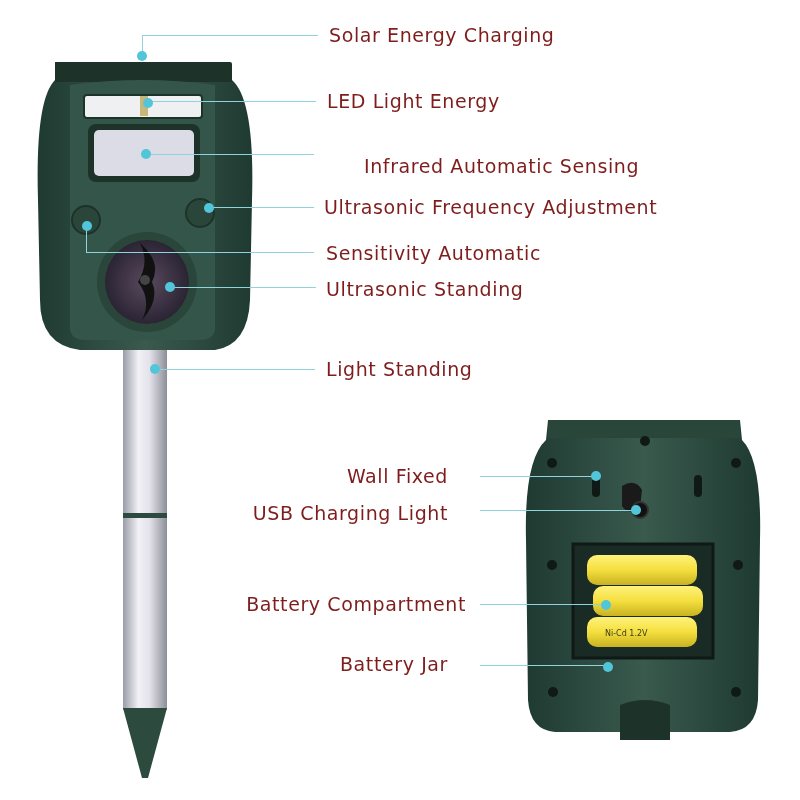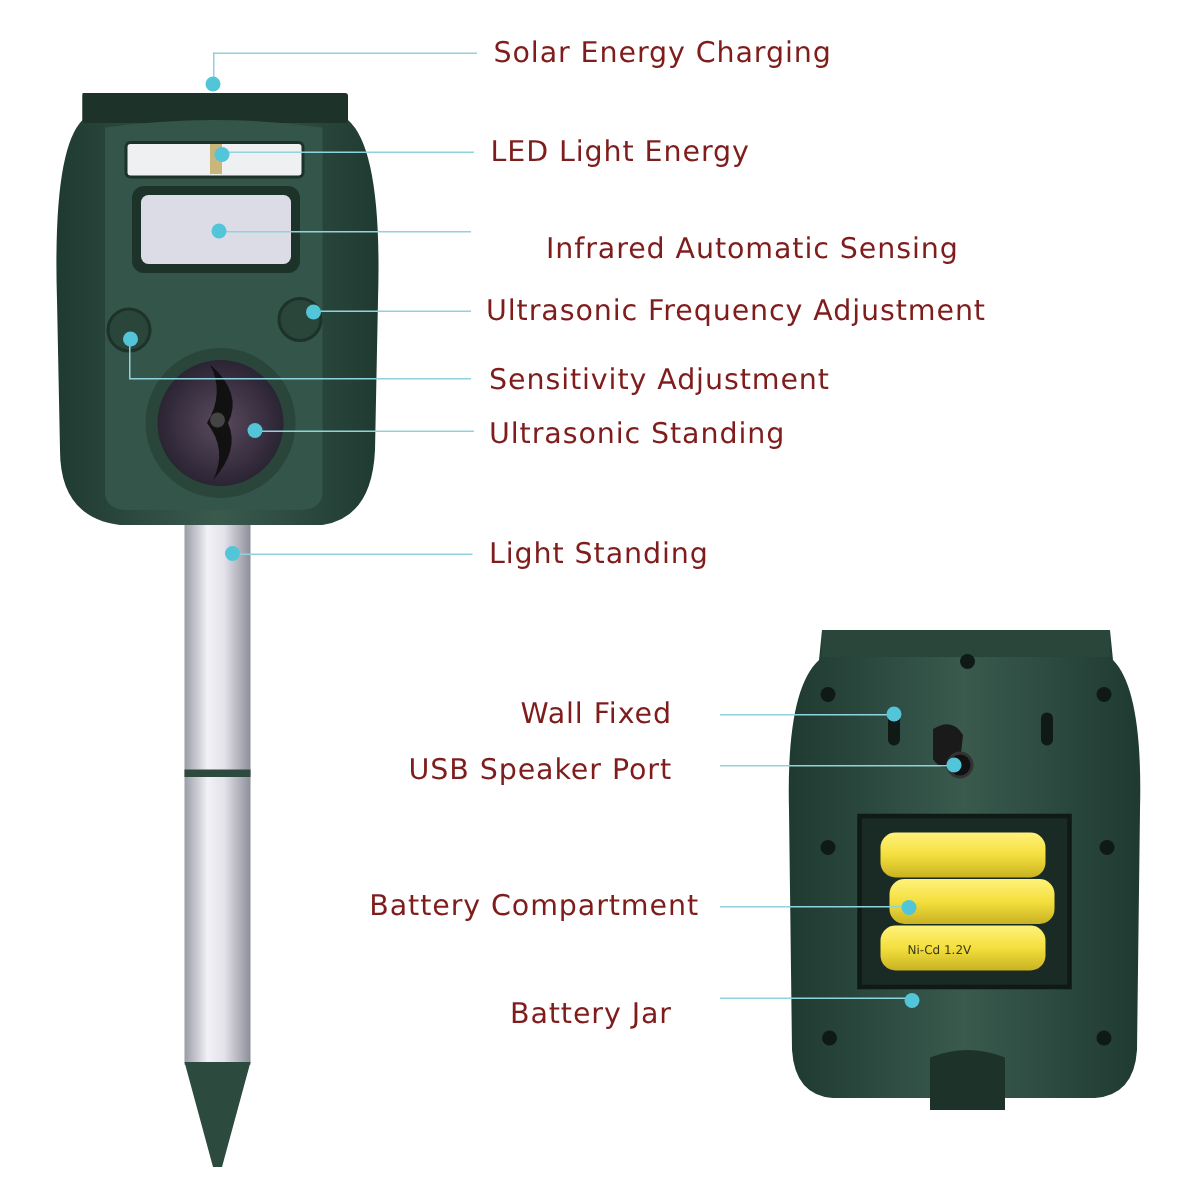--- a/index.html
+++ b/index.html
@@ -111,32 +111,32 @@
 <div class="line" style="left:170px; top:287px; width:146px;"></div>
 <div class="dot" style="left:170px; top:287px;"></div>
 
 <div class="line" style="left:155px; top:369px; width:160px;"></div>
 <div class="dot" style="left:155px; top:369px;"></div>
 
 <div class="label" style="left:329px; top:26px;">Solar Energy Charging</div>
 <div class="label" style="left:327px; top:92px;">LED Light Energy</div>
 <div class="label" style="left:325px; top:157px;margin-left:39px;">Infrared Automatic Sensing</div>
 <div class="label" style="left:324px; top:198px;">Ultrasonic Frequency Adjustment</div>
-<div class="label" style="left:326px; top:244px;">Sensitivity Adjustment</div>
+<div class="label" style="left:326px; top:244px;">Sensitivity Automatic</div>
 <div class="label" style="left:326px; top:280px;">Ultrasonic Standing</div>
 <div class="label" style="left:326px; top:360px;">Light Standing</div>
 
 <div class="line" style="left:480px; top:476px; width:116px;"></div>
 <div class="dot" style="left:596px; top:476px;"></div>
 
 <div class="line" style="left:480px; top:510px; width:156px;"></div>
 <div class="dot" style="left:636px; top:510px;"></div>
 
 <div class="line" style="left:480px; top:604px; width:126px;"></div>
 <div class="dot" style="left:606px; top:605px;"></div>
 
 <div class="line" style="left:480px; top:665px; width:128px;"></div>
 <div class="dot" style="left:608px; top:667px;"></div>
 
 <div class="label right" style="right:352px; top:467px;">Wall Fixed</div>
-<div class="label right" style="right:352px; top:504px;">USB Speaker Port</div>
+<div class="label right" style="right:352px; top:504px;">USB Charging Light</div>
 <div class="label right" style="right:334px; top:595px;">Battery Compartment</div>
-<div class="label right" style="right:352px; top:655px;margin-top:12px;">Battery Jar</div>
+<div class="label right" style="right:352px; top:655px;">Battery Jar</div>
 
 </body></html>

